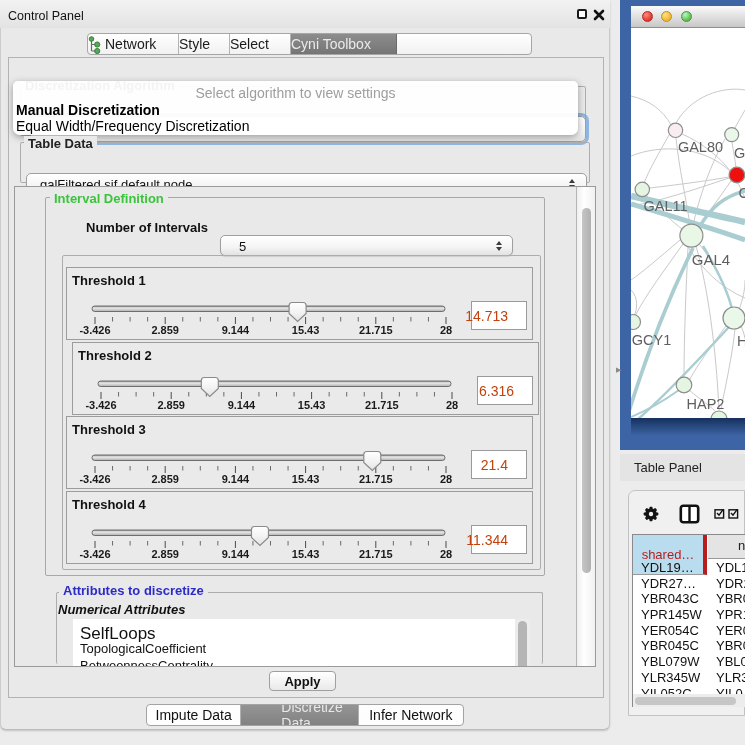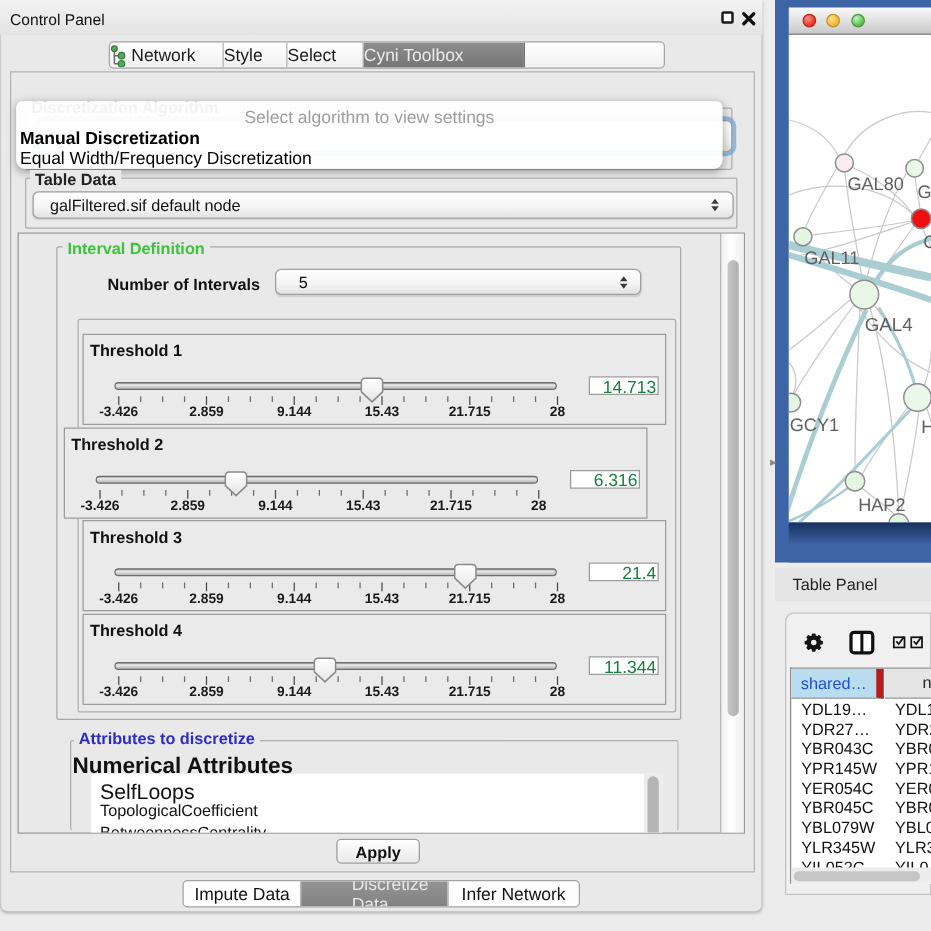--- a/index.html
+++ b/index.html
@@ -28,36 +28,36 @@
 
 #tabpanel { left:8px; top:57px; width:596px; height:641px; border:1px solid #b3b3b3; background:#e9e9e9; }
 
 
 .group { position:absolute; border:1px solid #adadad; border-radius:2px; }
 .gtitle { position:absolute; font-size:13px; font-weight:bold; background:#e9e9e9; padding:0 4px; white-space:nowrap; }
 
 
 .combo { position:absolute; border:1px solid #9f9f9f; border-radius:5px;
   background:linear-gradient(#ffffff,#f4f4f4 60%,#e2e2e2); box-shadow:0 1px 1px rgba(0,0,0,0.12);
-  font-size:13px; color:#111; }
+  font-size:13px; color:#111;margin-top:20px; }
 .combo .ctext { position:absolute; left:10px; top:50%; transform:translateY(-50%); white-space:nowrap; }
 .arrows { position:absolute; right:6px; top:50%; transform:translateY(-50%); width:8px; height:14px; }
 .arrows:before { content:""; position:absolute; left:0.5px; top:2px; border-left:3.5px solid transparent; border-right:3.5px solid transparent; border-bottom:4.5px solid #3c3c3c; }
 .arrows:after { content:""; position:absolute; left:0.5px; bottom:2px; border-left:3.5px solid transparent; border-right:3.5px solid transparent; border-top:4.5px solid #3c3c3c; }
 
 
 #scrollpane { left:14px; top:186px; width:582px; height:481px; border:1px solid #9a9a9a; background:#e9e9e9; }
 #vscroll { right:0; top:0; width:19px; height:100%; background:linear-gradient(90deg,#efefef,#ffffff 40%,#f0f0f0); border-left:1px solid #b5b5b5; }
 #vthumb { position:absolute; left:5px; top:21px; width:9px; height:365px; border-radius:5px; background:linear-gradient(90deg,#c6c6c6,#b0b0b0); }
 
 
 .tpanel { position:absolute; left:52px; width:467px; height:73px; border:1px solid #9c9c9c; background:#eaeaea; }
 .ttitle { position:absolute; left:5px; top:5px; font-size:13px; font-weight:bold; color:#111; }
-.vbox { position:absolute; left:404px; top:33px; width:56px; height:15px; background:#ffffff; border:1px solid #9a9a9a;
-  font-size:14px; color:#15803d; display:flex; align-items:center; justify-content:flex-end; padding-right:1px; }
+.vbox { position:absolute; left:404px; top:33px; width:56px; height:29px; background:#ffffff; border:1px solid #9a9a9a;
+  font-size:14px; color:#c2410c; display:flex; align-items:center; justify-content:flex-end; padding-right:18px; }
 .ticklabel { position:absolute; top:56px; font-size:11px; font-weight:bold; color:#1a1a1a; transform:translateX(-50%); }
 
 
 #popup { left:13px; top:81px; width:565px; height:54px; background:rgba(255,255,255,0.95);
   border-radius:5px; border-bottom-left-radius:7px; border-bottom-right-radius:7px;
   box-shadow:0 2px 7px rgba(0,0,0,0.35); font-size:14px; }
 
 
 #applybtn { left:269px; top:671px; width:67px; height:20px; border:1px solid #9f9f9f; border-radius:4px;
   background:linear-gradient(#ffffff,#e9e9e9); font-size:13px; font-weight:bold; color:#111;
@@ -94,21 +94,21 @@
 
   <div id="toptabs" class="abs">
     <div class="ttab" style="width:91px;"><svg width="13" height="19" viewBox="0 0 13 19" style="margin-right:4px;">
           <path d="M3.5 5 L3.5 16 M3.5 9.5 L9 9.5 M3.5 16 L9 16" stroke="#6b6b6b" stroke-width="1.2" fill="none"></path>
           <circle cx="3.5" cy="4" r="2.3" fill="#55a855" stroke="#2f7a38" stroke-width="0.9"></circle>
           <circle cx="9.2" cy="9.5" r="2.6" fill="#55a855" stroke="#2f7a38" stroke-width="0.9"></circle>
           <circle cx="9.2" cy="16" r="2.6" fill="#55a855" stroke="#2f7a38" stroke-width="0.9"></circle>
         </svg>Network</div>
     <div class="ttab" style="width:51px;">Style</div>
     <div class="ttab" style="width:61px;">Select</div>
-    <div class="ttab dark" style="width:129px;">Cyni Toolbox</div>
+    <div class="ttab dark" style="width:106px;">Cyni Toolbox</div>
   </div>
 
   <div id="tabpanel" class="abs"></div>
 
   <div class="group" style="left:20px; top:86px; width:566px; height:50px;"></div>
   <div class="gtitle" style="left:21px; top:78px; color:#222;">Discretization Algorithm</div>
   <div class="combo" style="left:30px; top:96px; width:556px; height:26px; box-shadow:0 0 0 3px rgba(110,165,220,0.75);"></div>
 
   <div id="popup" class="abs">
     <div style="position:absolute; left:0; top:4px; width:100%; text-align:center; color:#9e9e9e;">Select algorithm to view settings</div>
@@ -179,21 +179,21 @@
       </svg>
     <div class="ttitle">Threshold 1</div>
     <div class="ticklabel" style="left:28.0px;">-3.426</div>
       <div class="ticklabel" style="left:98.2px;">2.859</div>
       <div class="ticklabel" style="left:168.4px;">9.144</div>
       <div class="ticklabel" style="left:238.6px;">15.43</div>
       <div class="ticklabel" style="left:308.8px;">21.715</div>
       <div class="ticklabel" style="left:379.0px;">28</div>
     <div class="vbox">14.713</div>
   </div>
-  <div class="tpanel" style="left:51px; top:342px;">
+  <div class="tpanel" style="left:72px; top:342px;">
     <svg width="467" height="72" viewBox="0 0 467 72" style="position:absolute;left:0;top:0;">
         <defs>
           <linearGradient id="tg" x1="0" y1="0" x2="0" y2="1">
             <stop offset="0" stop-color="#878787"></stop>
             <stop offset="0.35" stop-color="#ebebeb"></stop>
             <stop offset="1" stop-color="#aeaeae"></stop>
           </linearGradient>
           <linearGradient id="th" x1="0" y1="0" x2="0" y2="1">
             <stop offset="0" stop-color="#ffffff"></stop>
             <stop offset="0.55" stop-color="#f2f2f2"></stop>
@@ -323,21 +323,21 @@
       <div class="ticklabel" style="left:98.2px;">2.859</div>
       <div class="ticklabel" style="left:168.4px;">9.144</div>
       <div class="ticklabel" style="left:238.6px;">15.43</div>
       <div class="ticklabel" style="left:308.8px;">21.715</div>
       <div class="ticklabel" style="left:379.0px;">28</div>
     <div class="vbox">11.344</div>
   </div>
 
   <div class="group" style="left:56px; top:592px; width:487px; height:72px; border-bottom:none;"></div>
   <div class="gtitle" style="left:59px; top:583px; color:#2b2bc8;">Attributes to discretize</div>
-  <div class="abs" style="left:58px; top:602px; font-size:18px; font-weight:bold; color:#111;">Numerical Attributes</div>
+  <div class="abs" style="left:58px; top:602px; font-size:13px; font-weight:bold; color:#111;font-style:italic;">Numerical Attributes</div>
   <div class="abs" style="left:73px; top:619px; width:457px; height:47px; background:#ffffff; overflow:hidden;">
     <div style="position:absolute; left:7px; top:5px; font-size:17px; color:#111;">SelfLoops</div>
     <div style="position:absolute; left:7px; top:22px; font-size:13px; color:#111;">TopologicalCoefficient</div>
     <div style="position:absolute; left:7px; top:39px; font-size:13px; color:#111;">BetweennessCentrality</div>
     <div style="position:absolute; right:0; top:0; width:15px; height:100%; background:#ececec;"></div>
     <div style="position:absolute; right:3px; top:2px; width:9px; height:60px; border-radius:5px; background:#b5b5b5;"></div>
   </div>
 
   <div id="applybtn" class="abs">Apply</div>
 
@@ -438,21 +438,21 @@
   <svg class="abs" style="left:714px; top:508px;" width="11" height="11" viewBox="0 0 11 11">
     <rect x="1" y="1.8" width="8.6" height="8.2" fill="none" stroke="#111" stroke-width="1.4"></rect>
     <path d="M3 5 L5 7.2 L9.2 1.4" fill="none" stroke="#111" stroke-width="1.4"></path>
   </svg>
   <svg class="abs" style="left:728px; top:508px;" width="11" height="11" viewBox="0 0 11 11">
     <rect x="1" y="1.8" width="8.6" height="8.2" fill="none" stroke="#111" stroke-width="1.4"></rect>
     <path d="M3 5 L5 7.2 L9.2 1.4" fill="none" stroke="#111" stroke-width="1.4"></path>
   </svg>
 
   <div class="abs" style="left:632px; top:534px; width:113px; height:173px; background:#fff; border-left:1px solid #8a8a8a; border-top:1px solid #8a8a8a; overflow:hidden;">
-    <div style="position:absolute; left:0; top:0; width:74px; height:24px; background:#b9ddee; border-right:6px solid #b91c1c; border-bottom:1px solid #9a9a9a; font-size:13px; color:#1d4ed8; display:flex; align-items:center; justify-content:center;">shared…</div>
+    <div style="position:absolute; left:0; top:0; width:74px; height:40px; background:#b9ddee; border-right:4px solid #b91c1c; border-bottom:1px solid #9a9a9a; font-size:13px; color:#b91c1c; display:flex; align-items:center; justify-content:center;">shared…</div>
     <div style="position:absolute; left:75px; top:0; width:80px; height:24px; background:#e4e4e4; border-bottom:1px solid #9a9a9a; font-size:13px; color:#222;">
         <span style="position:absolute; left:30px; top:3px;">na…</span>
       </div>
   </div>
   <div class="abs" style="left:641px; top:560px; font-size:13px; color:#111;">YDL19…</div>
     <div class="abs" style="left:716px; top:560px; font-size:13px; color:#111;">YDL1</div>
     <div class="abs" style="left:641px; top:576px; font-size:13px; color:#111;">YDR27…</div>
     <div class="abs" style="left:716px; top:576px; font-size:13px; color:#111;">YDR2</div>
     <div class="abs" style="left:641px; top:591px; font-size:13px; color:#111;">YBR043C</div>
     <div class="abs" style="left:716px; top:591px; font-size:13px; color:#111;">YBR0</div>

